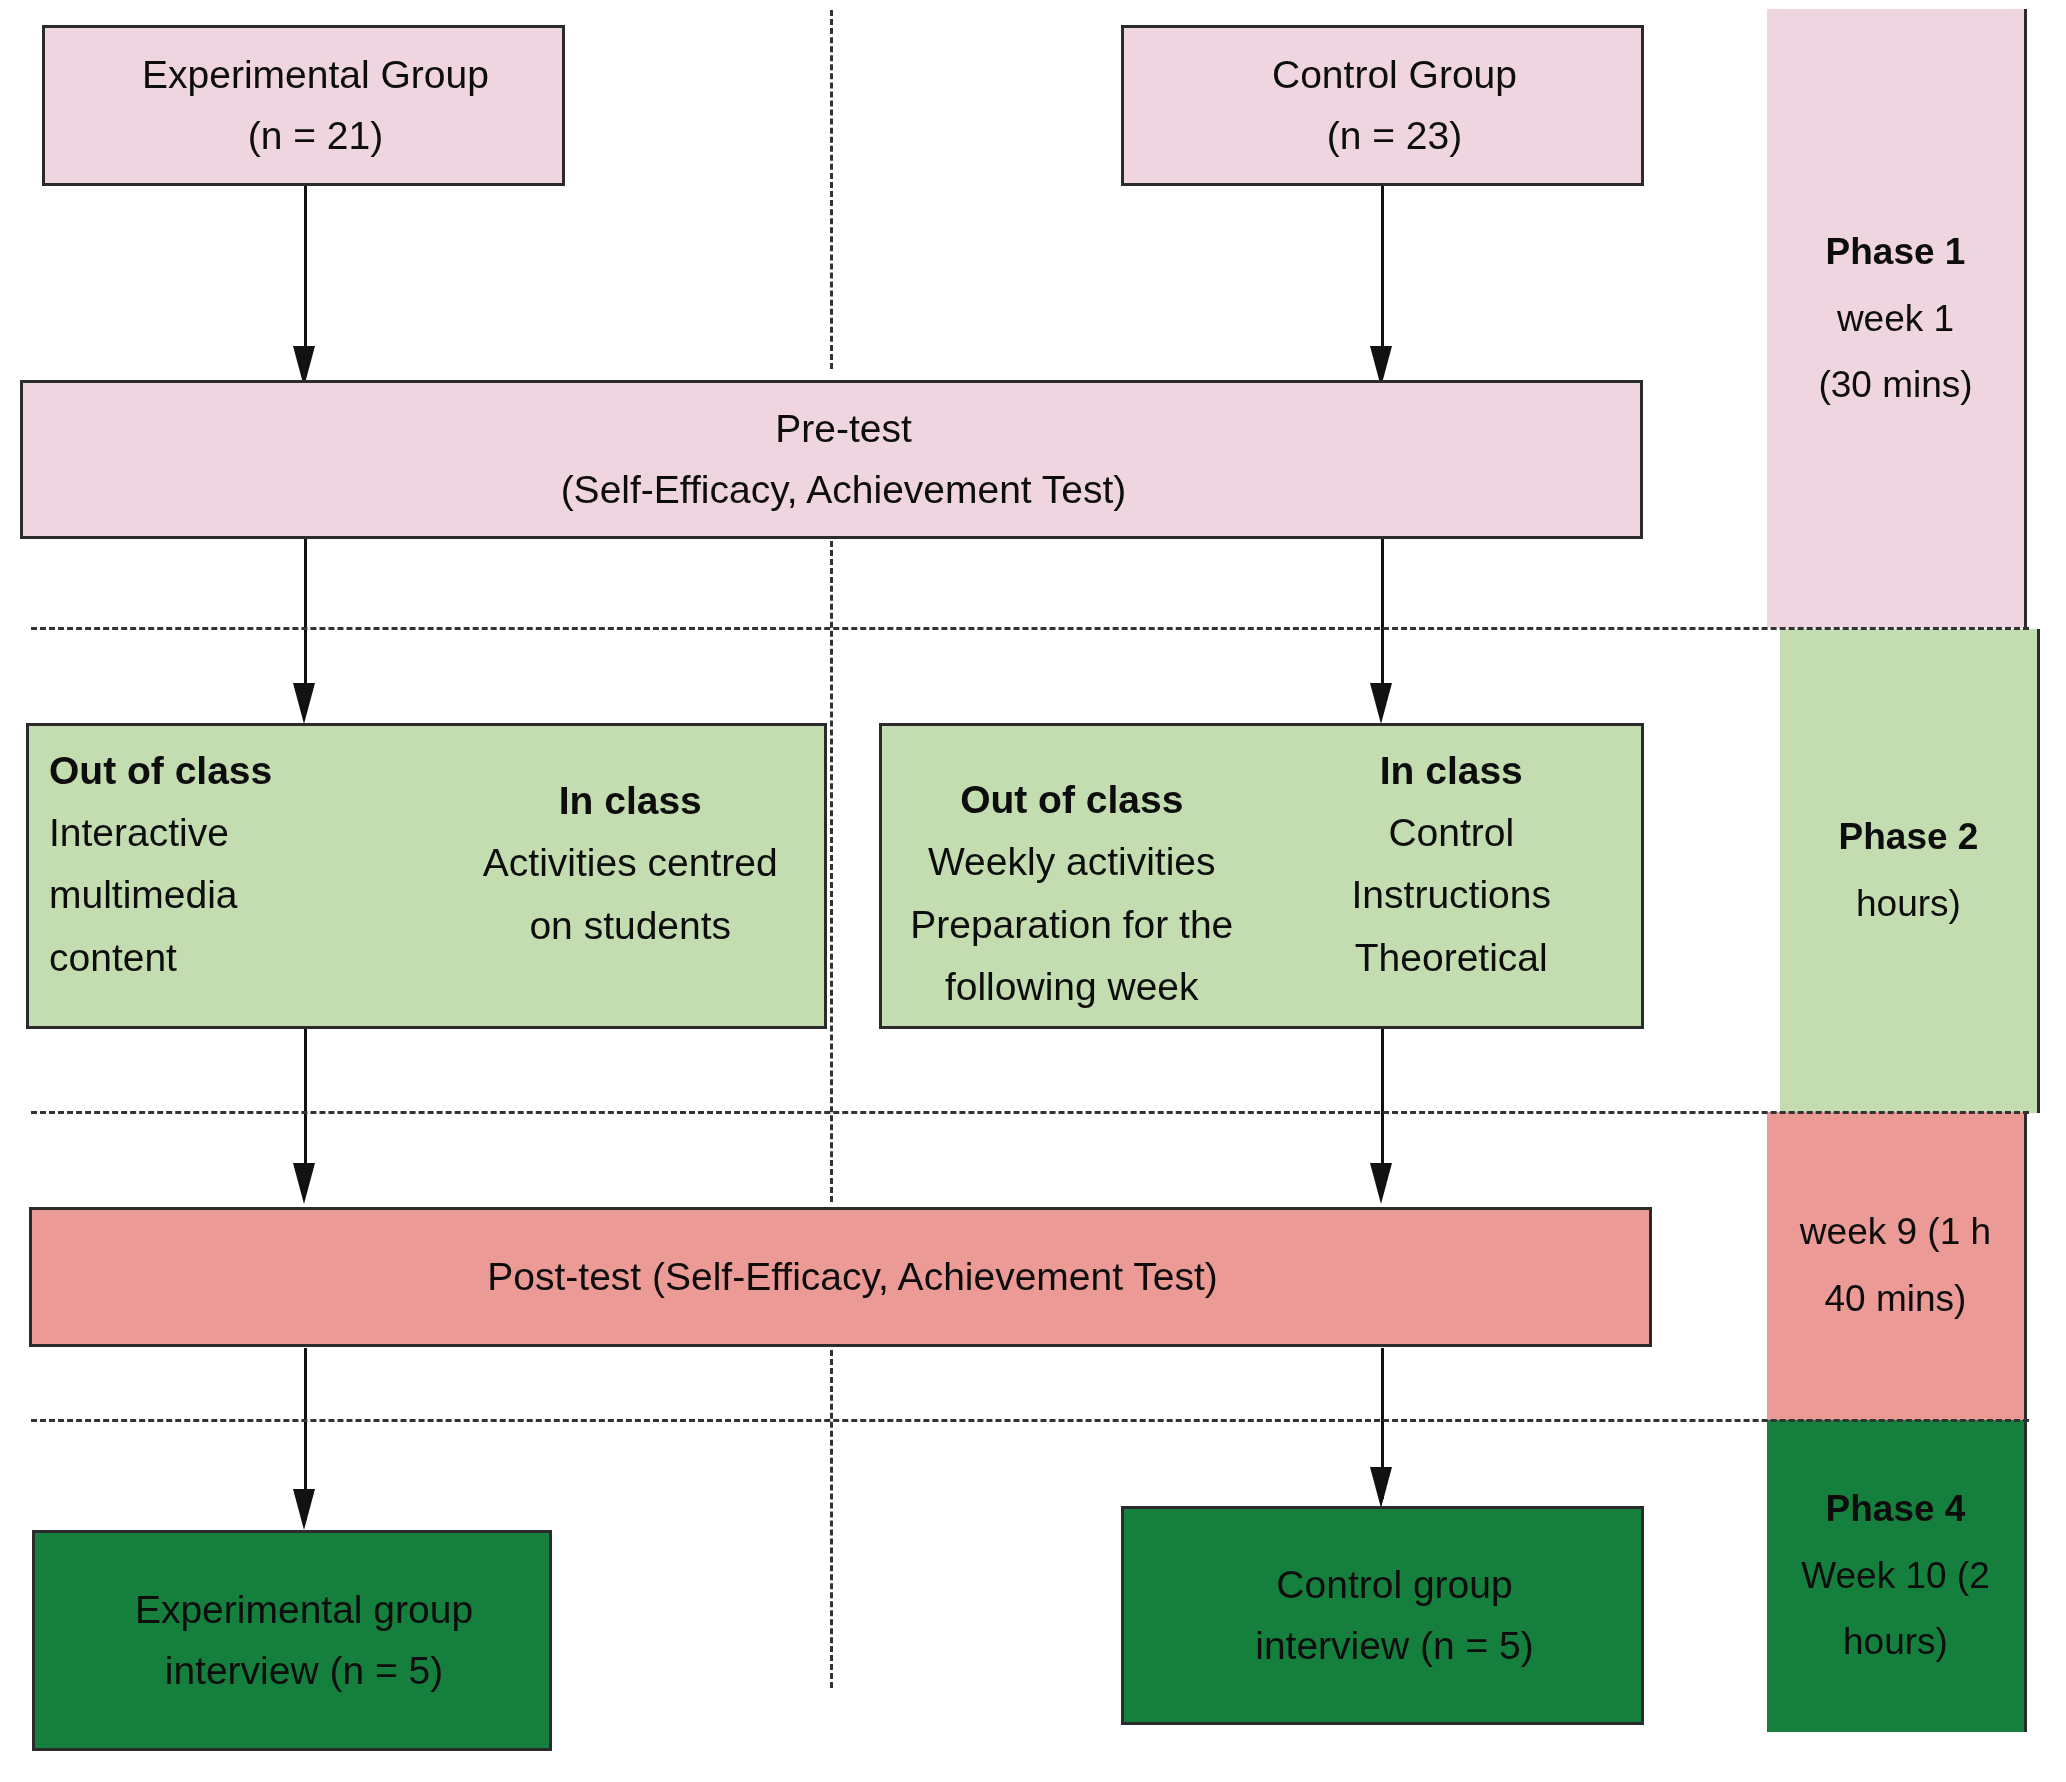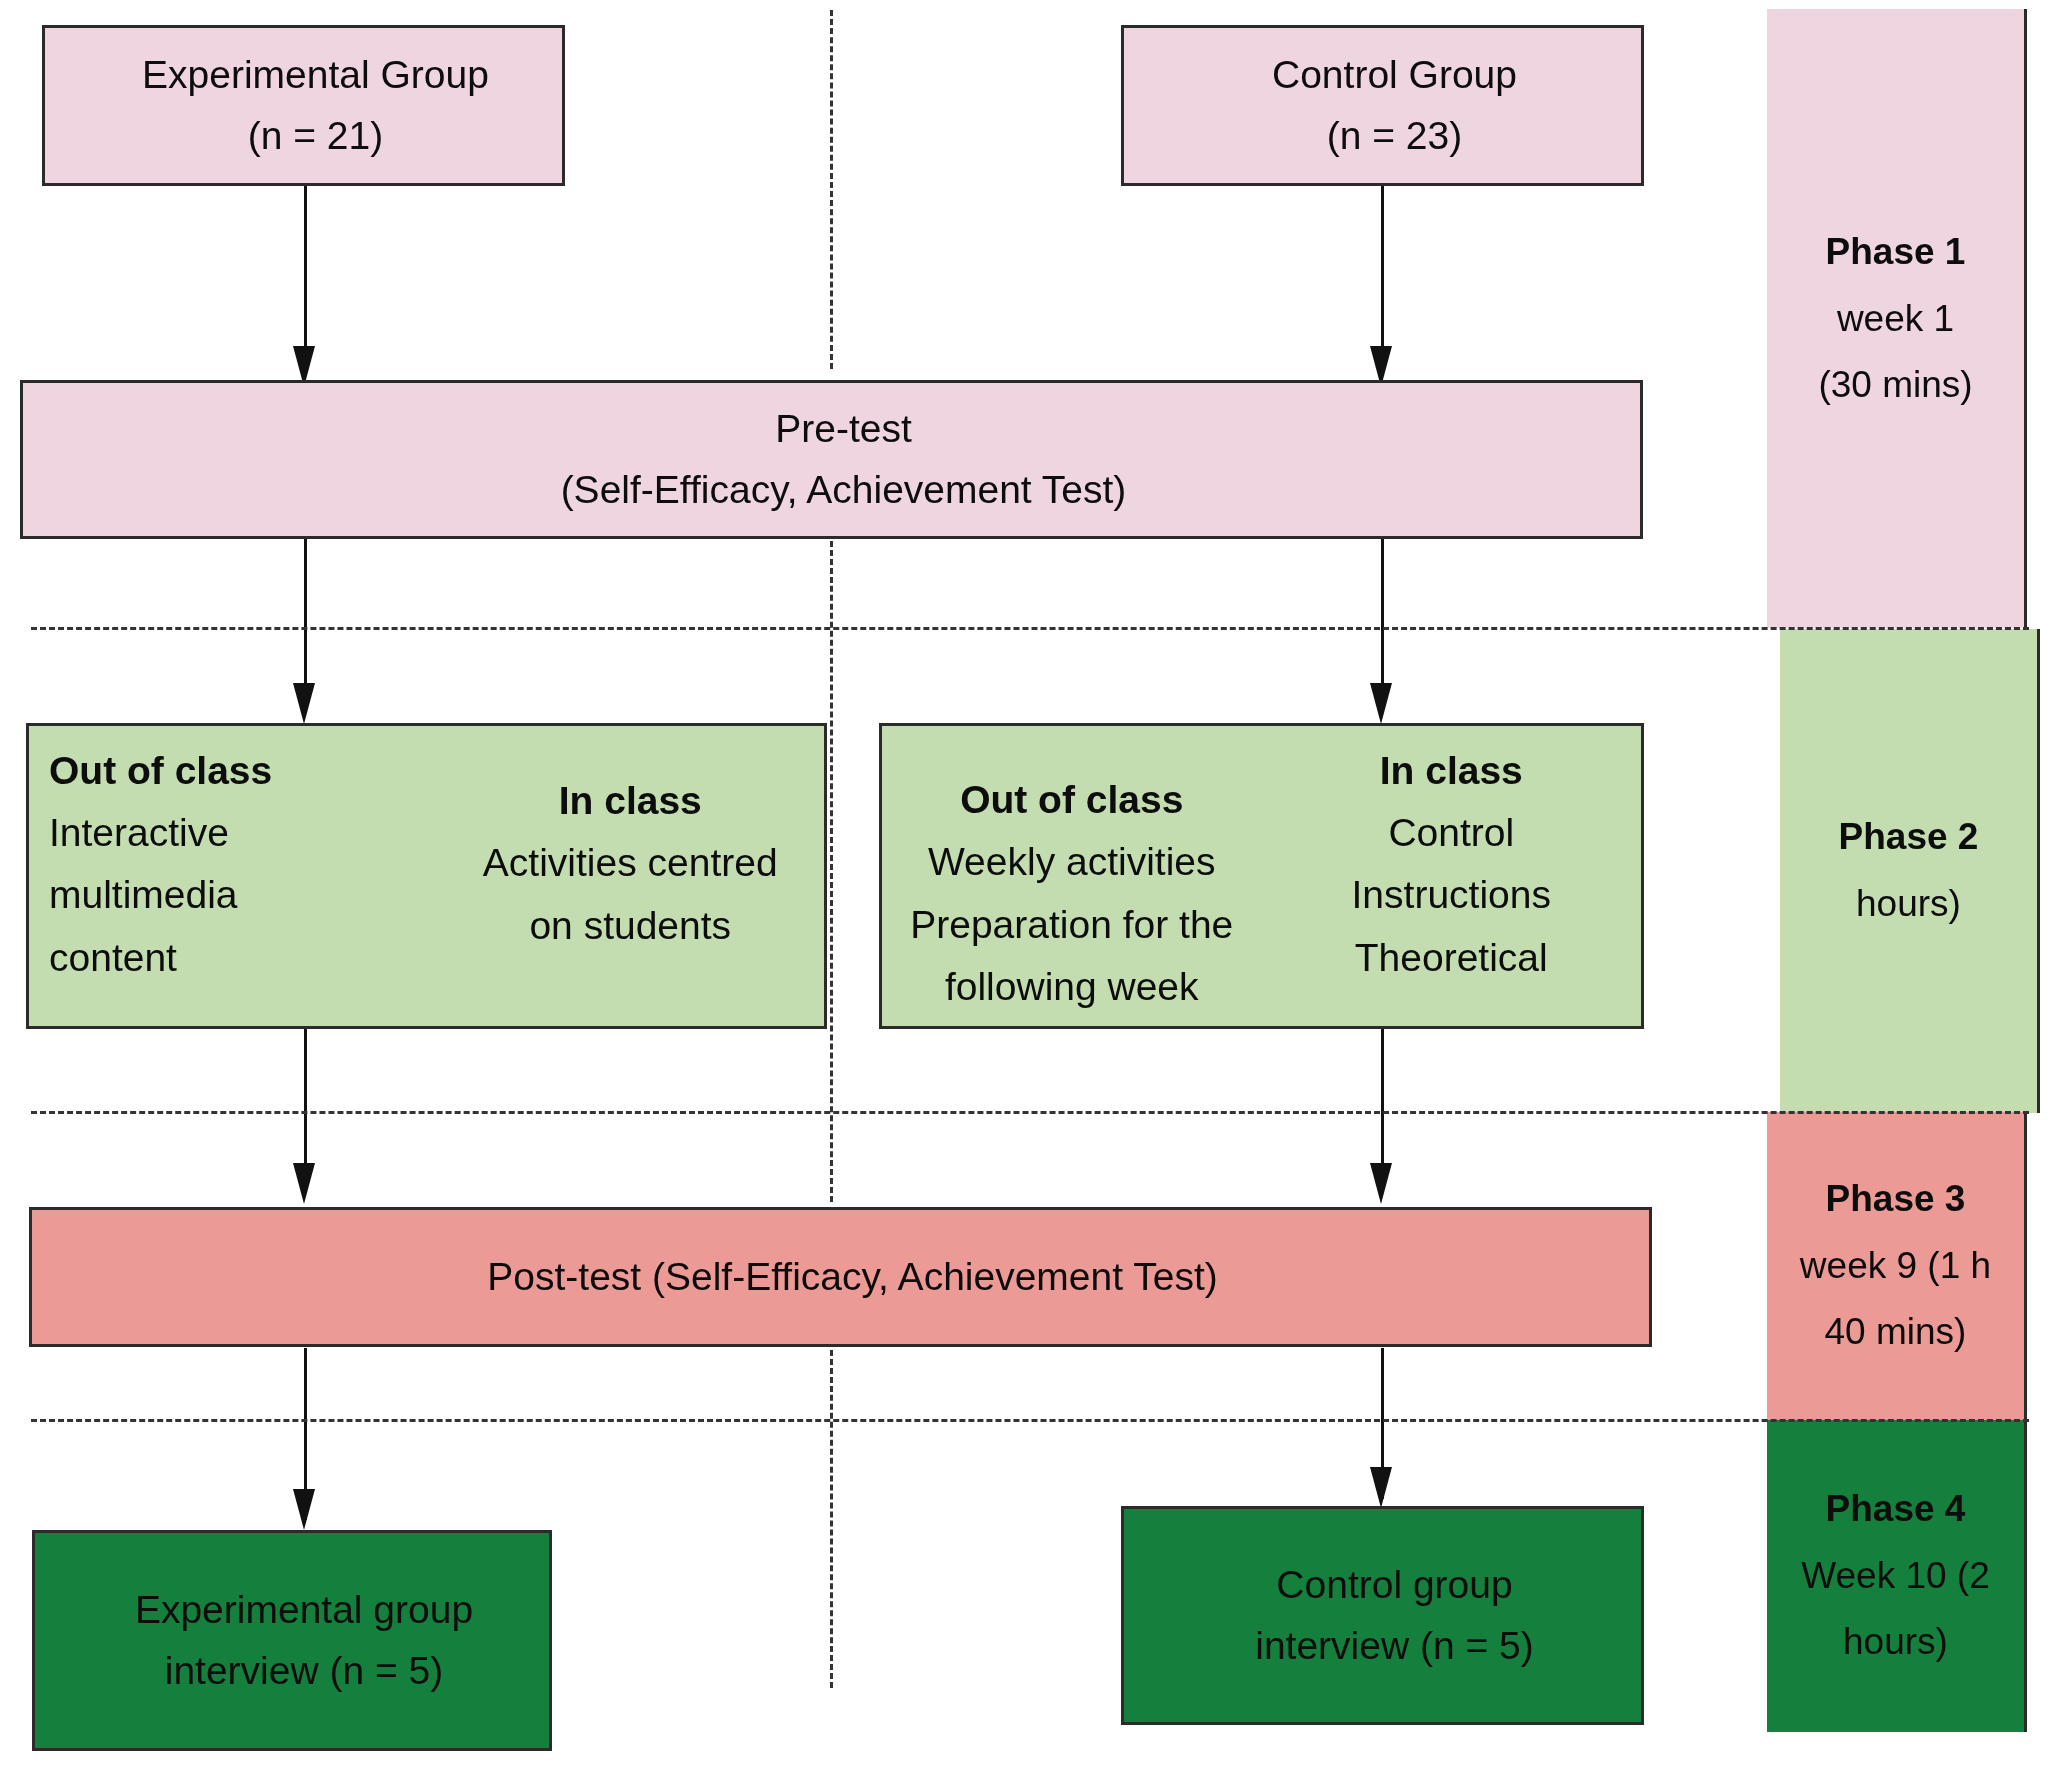--- a/index.html
+++ b/index.html
@@ -118,21 +118,20 @@
     <span class="ln">week 1</span>
     <span class="ln">(30 mins)</span>
   </div>
 
   <div class="phase-band green" style="left:1767px; top:629px; width:260px; height:484px;margin-left:13px;">
     <span class="ln ph-title">Phase  2</span>
     <span class="ln">hours)</span>
   </div>
 
   <div class="phase-band red-lt" style="left:1767px; top:1112px; width:260px; height:308px;">
-    <span class="ln ph-title">Phase 3</span>
     <span class="ln">week 9 (1 h</span>
     <span class="ln">40 mins)</span>
   </div>
 
   <div class="phase-band red-dk" style="left:1767px; top:1420px; width:260px; height:312px;">
     <span class="ln ph-title">Phase  4</span>
     <span class="ln">Week 10 (2</span>
     <span class="ln">hours)</span>
   </div>
 

